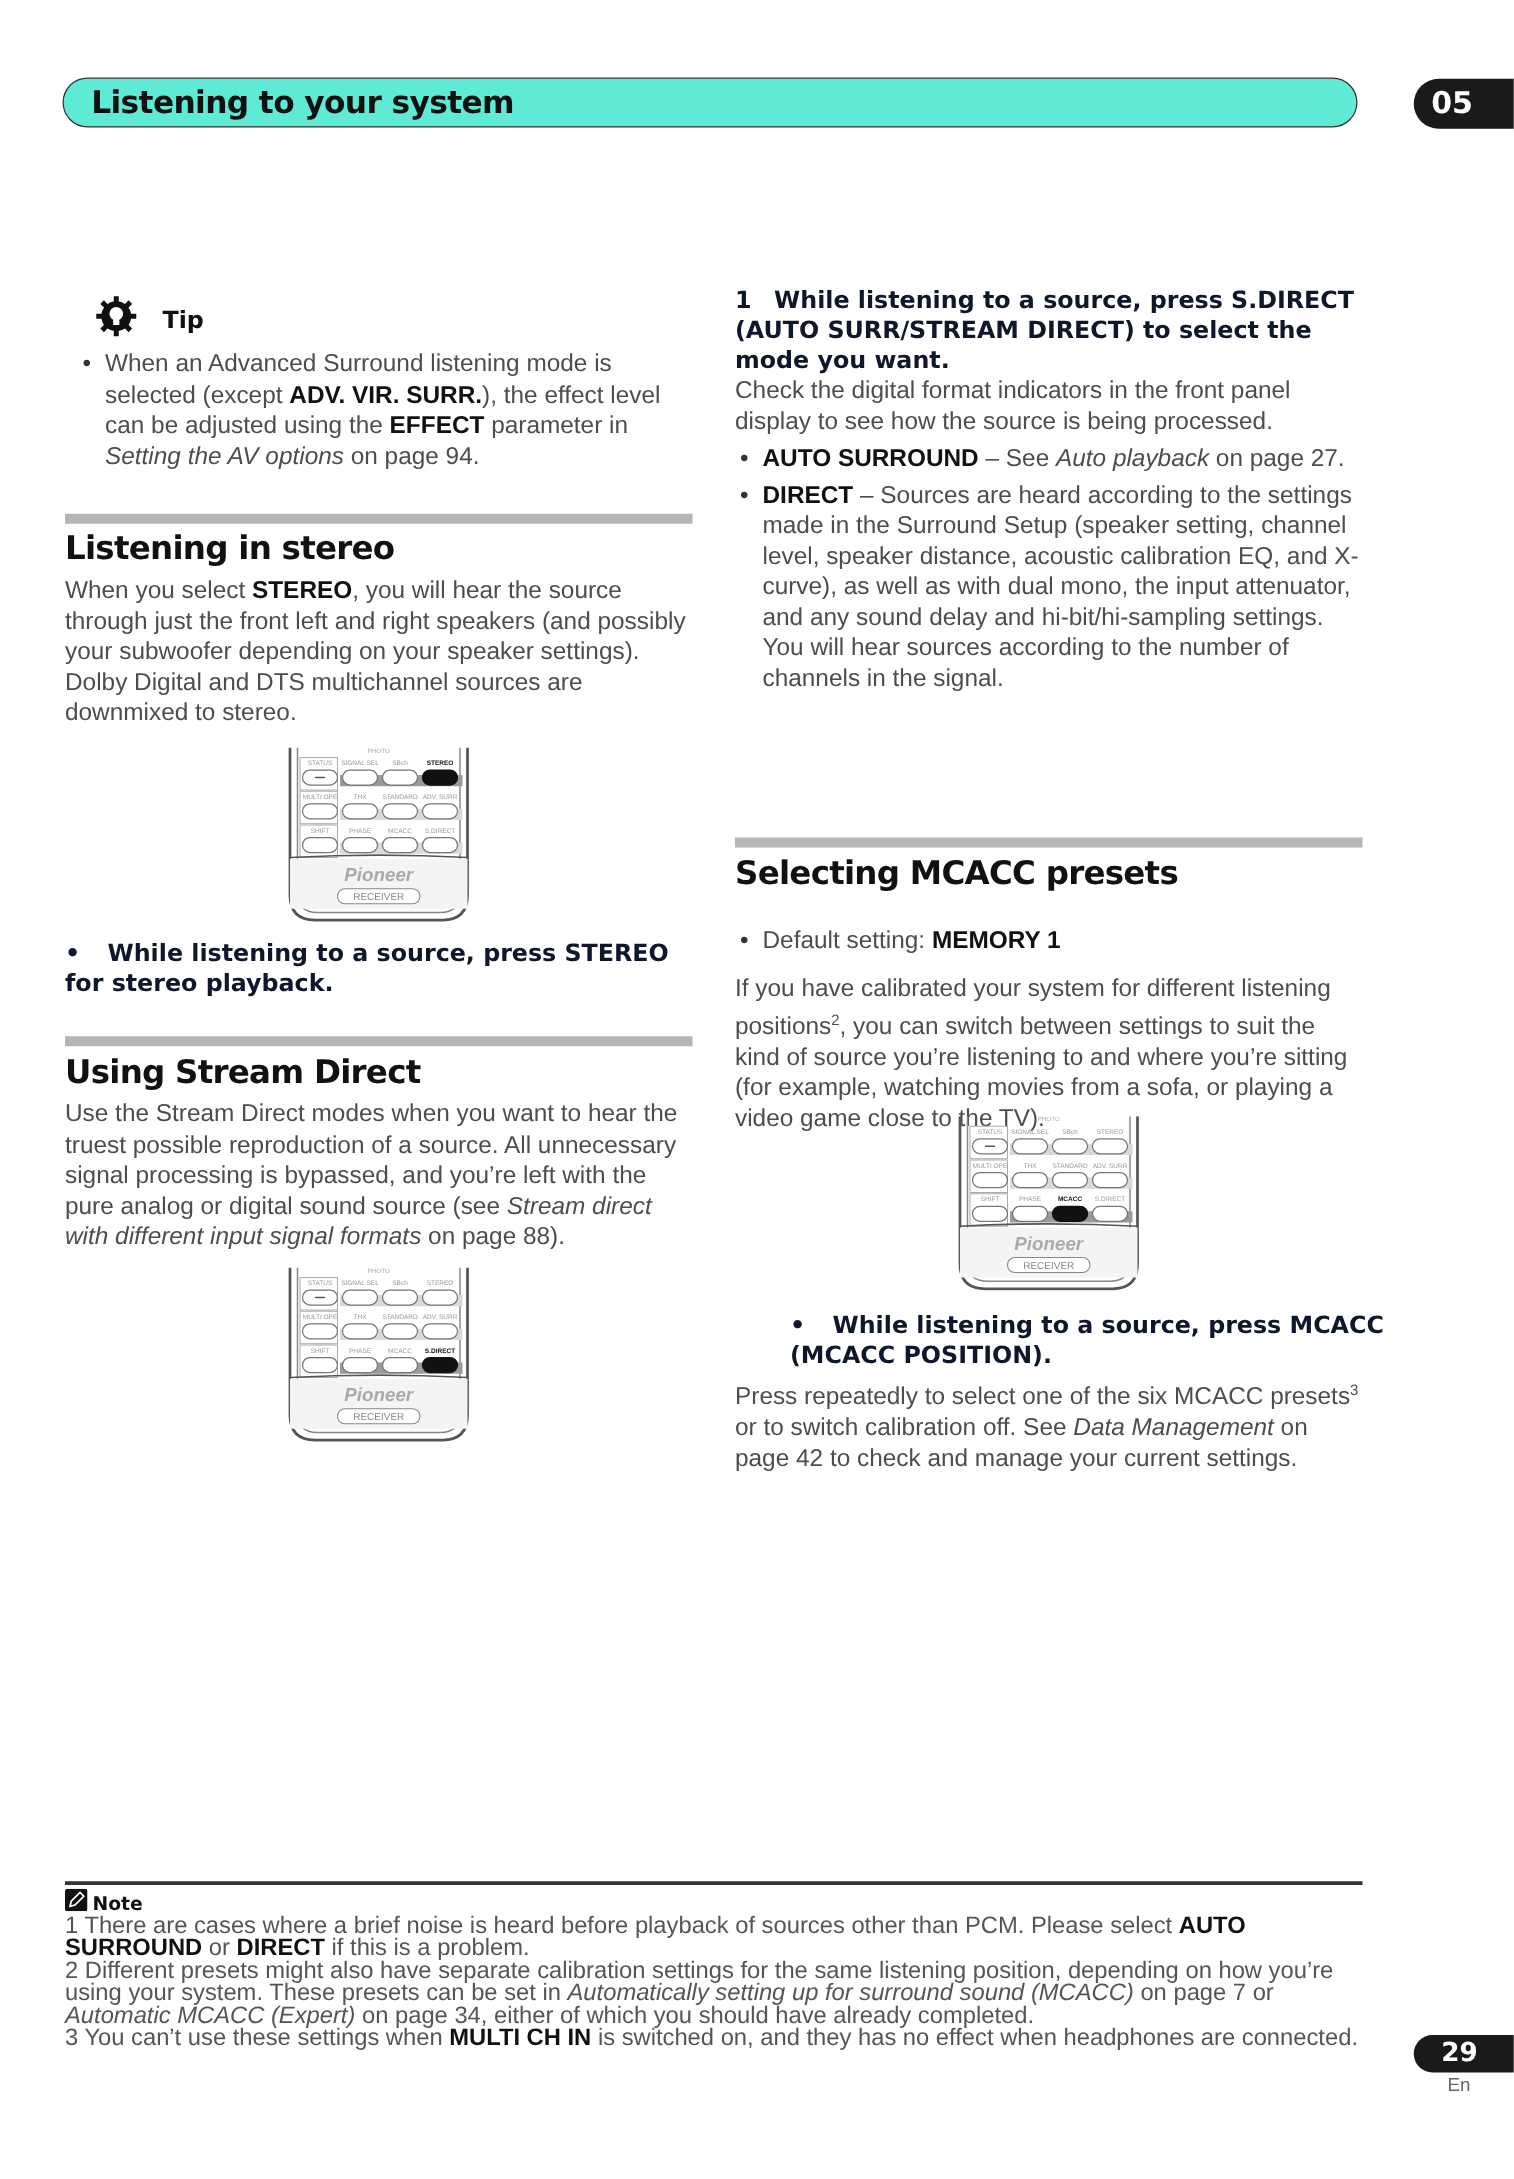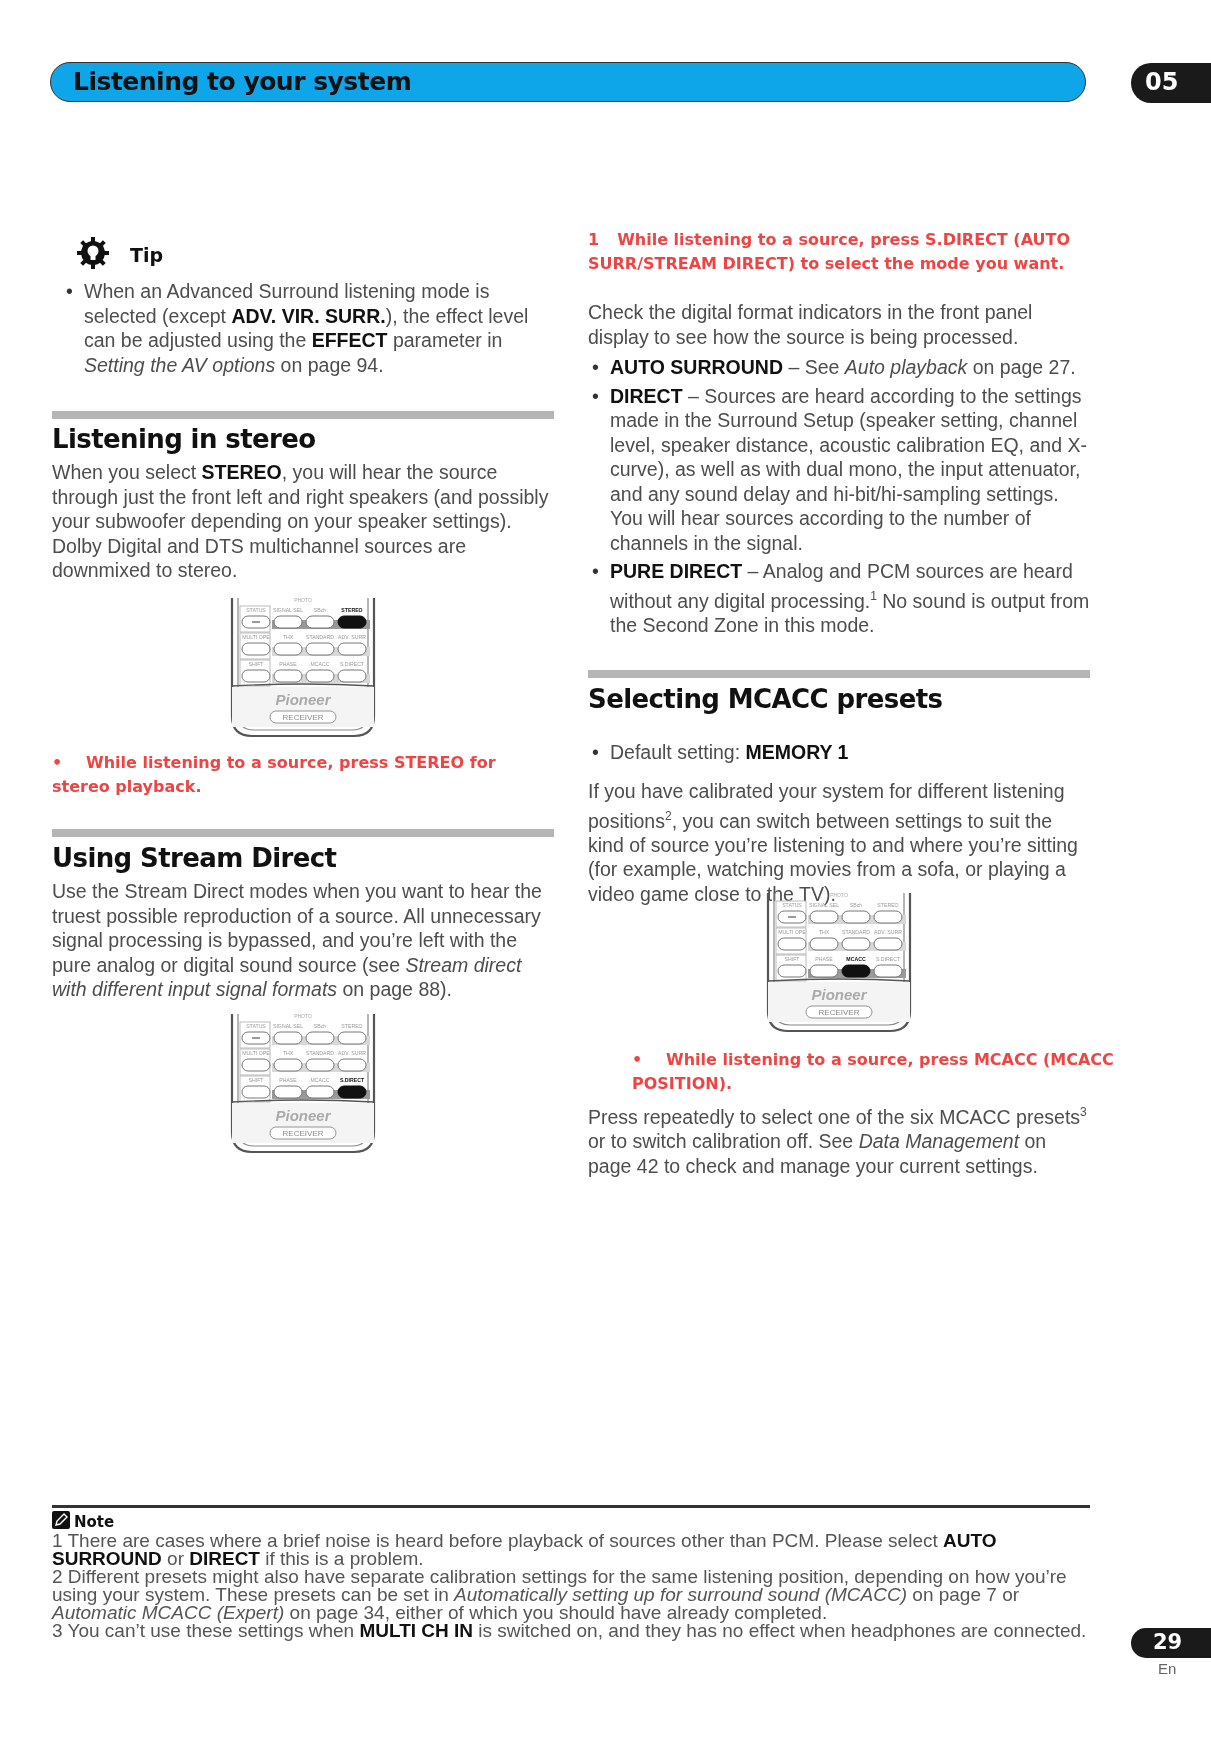--- a/index.html
+++ b/index.html
@@ -2,36 +2,36 @@
 <html><head>
 <meta charset="utf-8">
 <style>
   html, body { margin: 0; padding: 0; background: #ffffff; }
   body { width: 1211px; height: 1743px; position: relative; overflow: hidden;
          font-family: "Liberation Sans", sans-serif; color: #4a4a4a; }
   .abs { position: absolute; }
 
   
   .header-pill { position: absolute; left: 50px; top: 62px; width: 1036px; height: 40px;
-                 border: 1.5px solid #333; border-radius: 22px; box-sizing: border-box; background: #0ea5e9; }
+                 border: 1.5px solid #333; border-radius: 22px; box-sizing: border-box; background: #5eead4; }
   .header-title { position: absolute; left: 22px; top: 4px; font-family: "DejaVu Sans", sans-serif;
                   font-weight: bold; font-size: 25px; color: #111; letter-spacing: -0.5px; }
   .chapter-tab { position: absolute; left: 1131px; top: 63px; width: 90px; height: 40px;
                  background: #1a1a1a; border-radius: 20px 0 0 20px; }
   .chapter-num { position: absolute; left: 14px; top: 5px; color: #fff; font-family: "DejaVu Sans", sans-serif;
                  font-weight: bold; font-size: 24px; }
 
   
   .col { position: absolute; top: 0; }
   .col-left { left: 52px; width: 502px; }
   .col-right { left: 588px; width: 502px; }
 
   .body-text { font-size: 19.5px; line-height: 24.5px; color: #4d4d4d; }
   .body-text b { color: #111; }
-  .bold-step { font-family: "DejaVu Sans", sans-serif; font-weight: bold; font-size: 16px; line-height: 24px; color: #ef4444; }
+  .bold-step { font-family: "DejaVu Sans", sans-serif; font-weight: bold; font-size: 19px; line-height: 24px; color: #0f172a; }
   .section-bar { height: 8px; background: #b5b5b5; }
   .section-title { font-family: "DejaVu Sans", sans-serif; font-weight: bold; font-size: 26px; color: #111; letter-spacing: -0.6px; }
 
   .bullet-list { list-style: none; margin: 0; padding: 0; }
   .bullet-list li { position: relative; padding-left: 34px; }
   .bullet-list li::before { content: "•"; position: absolute; left: 16px; top: 0; color: #333; }
 
   
   .tip-head { display: flex; align-items: center; gap: 20px; }
   .tip-label { font-family: "DejaVu Sans", sans-serif; font-weight: bold; font-size: 19px; color: #111; }
@@ -198,21 +198,20 @@
 
 <div class="col col-right">
   <div class="bold-step abs" style="left:0; top:228px; width:505px;">
     <span>1</span><span style="display:inline-block; width:18px;"></span><span>While listening to a source, press S.DIRECT (AUTO SURR/STREAM DIRECT) to select the mode you want.</span>
   </div>
   <div class="body-text abs" style="left:0; top:300px; width:505px;">Check the digital format indicators in the front panel display to see how the source is being processed.</div>
 
   <ul class="bullet-list body-text abs" style="left:-12px; top:355px; width:520px;">
     <li style="margin-bottom:4px;"><b>AUTO SURROUND</b><span> – See </span><i>Auto playback</i><span> on page 27.</span></li>
     <li style="margin-bottom:4px;"><b>DIRECT</b><span> – Sources are heard according to the settings made in the Surround Setup (speaker setting, channel level, speaker distance, acoustic calibration EQ, and X-curve), as well as with dual mono, the input attenuator, and any sound delay and hi-bit/hi-sampling settings. You will hear sources according to the number of channels in the signal.</span></li>
-    <li><b>PURE DIRECT</b><span> – Analog and PCM sources are heard without any digital processing.</span><sup style="font-size:12px;">1</sup><span> No sound is output from the Second Zone in this mode.</span></li>
   </ul>
 
   <div class="section-bar abs" style="left:0; top:670px; width:502px;"></div>
   <div class="section-title abs" style="left:0; top:684px;">Selecting MCACC presets</div>
   <ul class="bullet-list body-text abs" style="left:-12px; top:700px; width:520px;margin-top:40px;">
     <li><span>Default setting: </span><b>MEMORY 1</b></li>
   </ul>
   <div class="body-text abs" style="left:0; top:779px; width:505px;">
     <span>If you have calibrated your system for different listening positions</span><sup style="font-size:12px;">2</sup><span>, you can switch between settings to suit the kind of source you’re listening to and where you’re sitting (for example, watching movies from a sofa, or playing a video game close to the TV).</span>
   </div>

